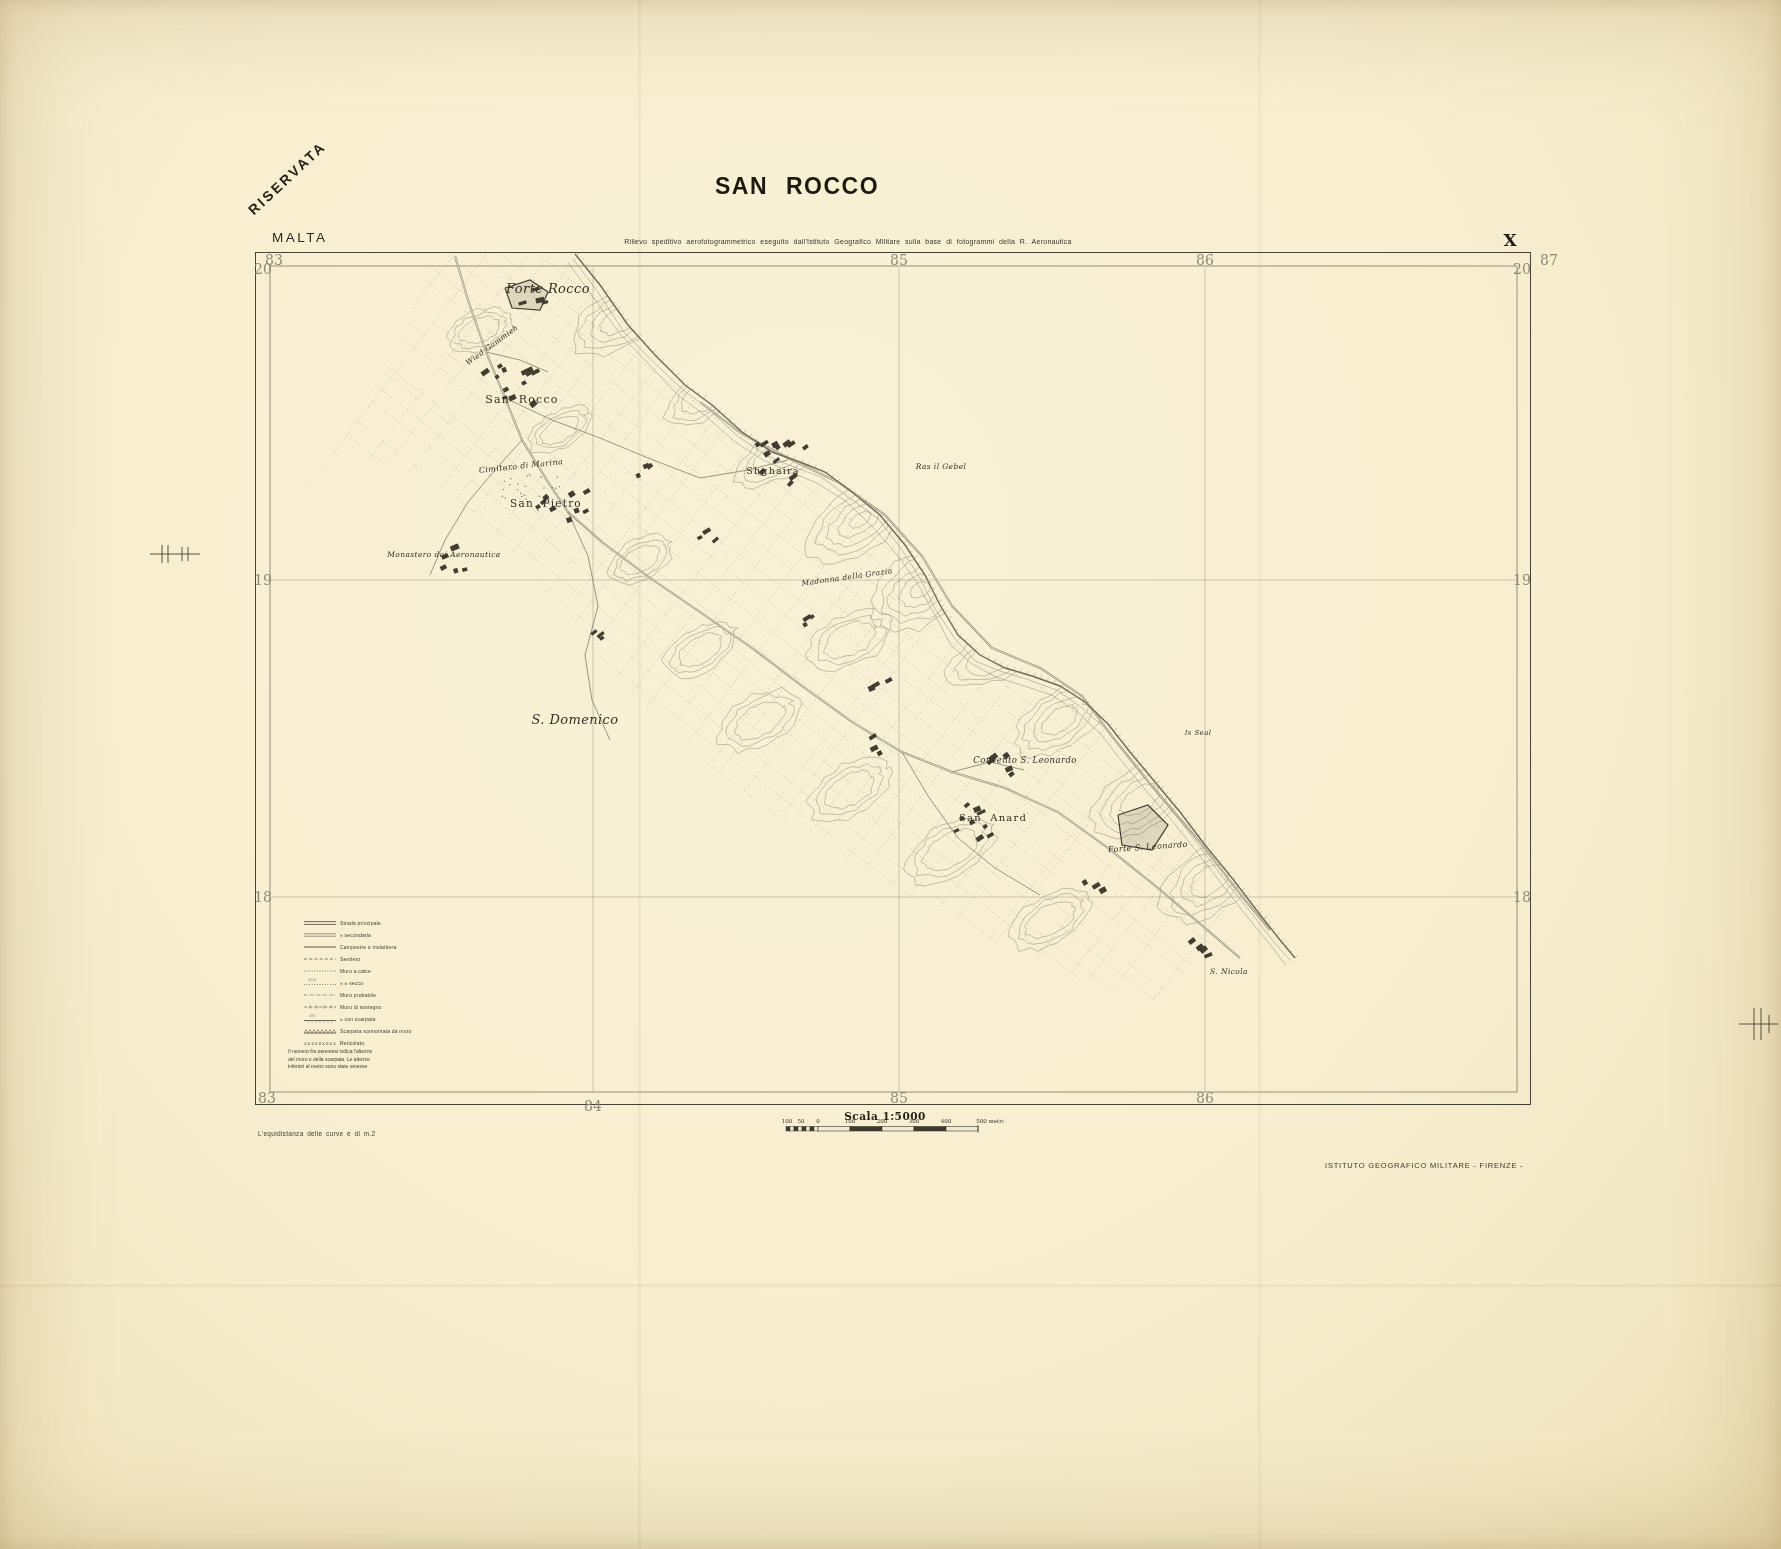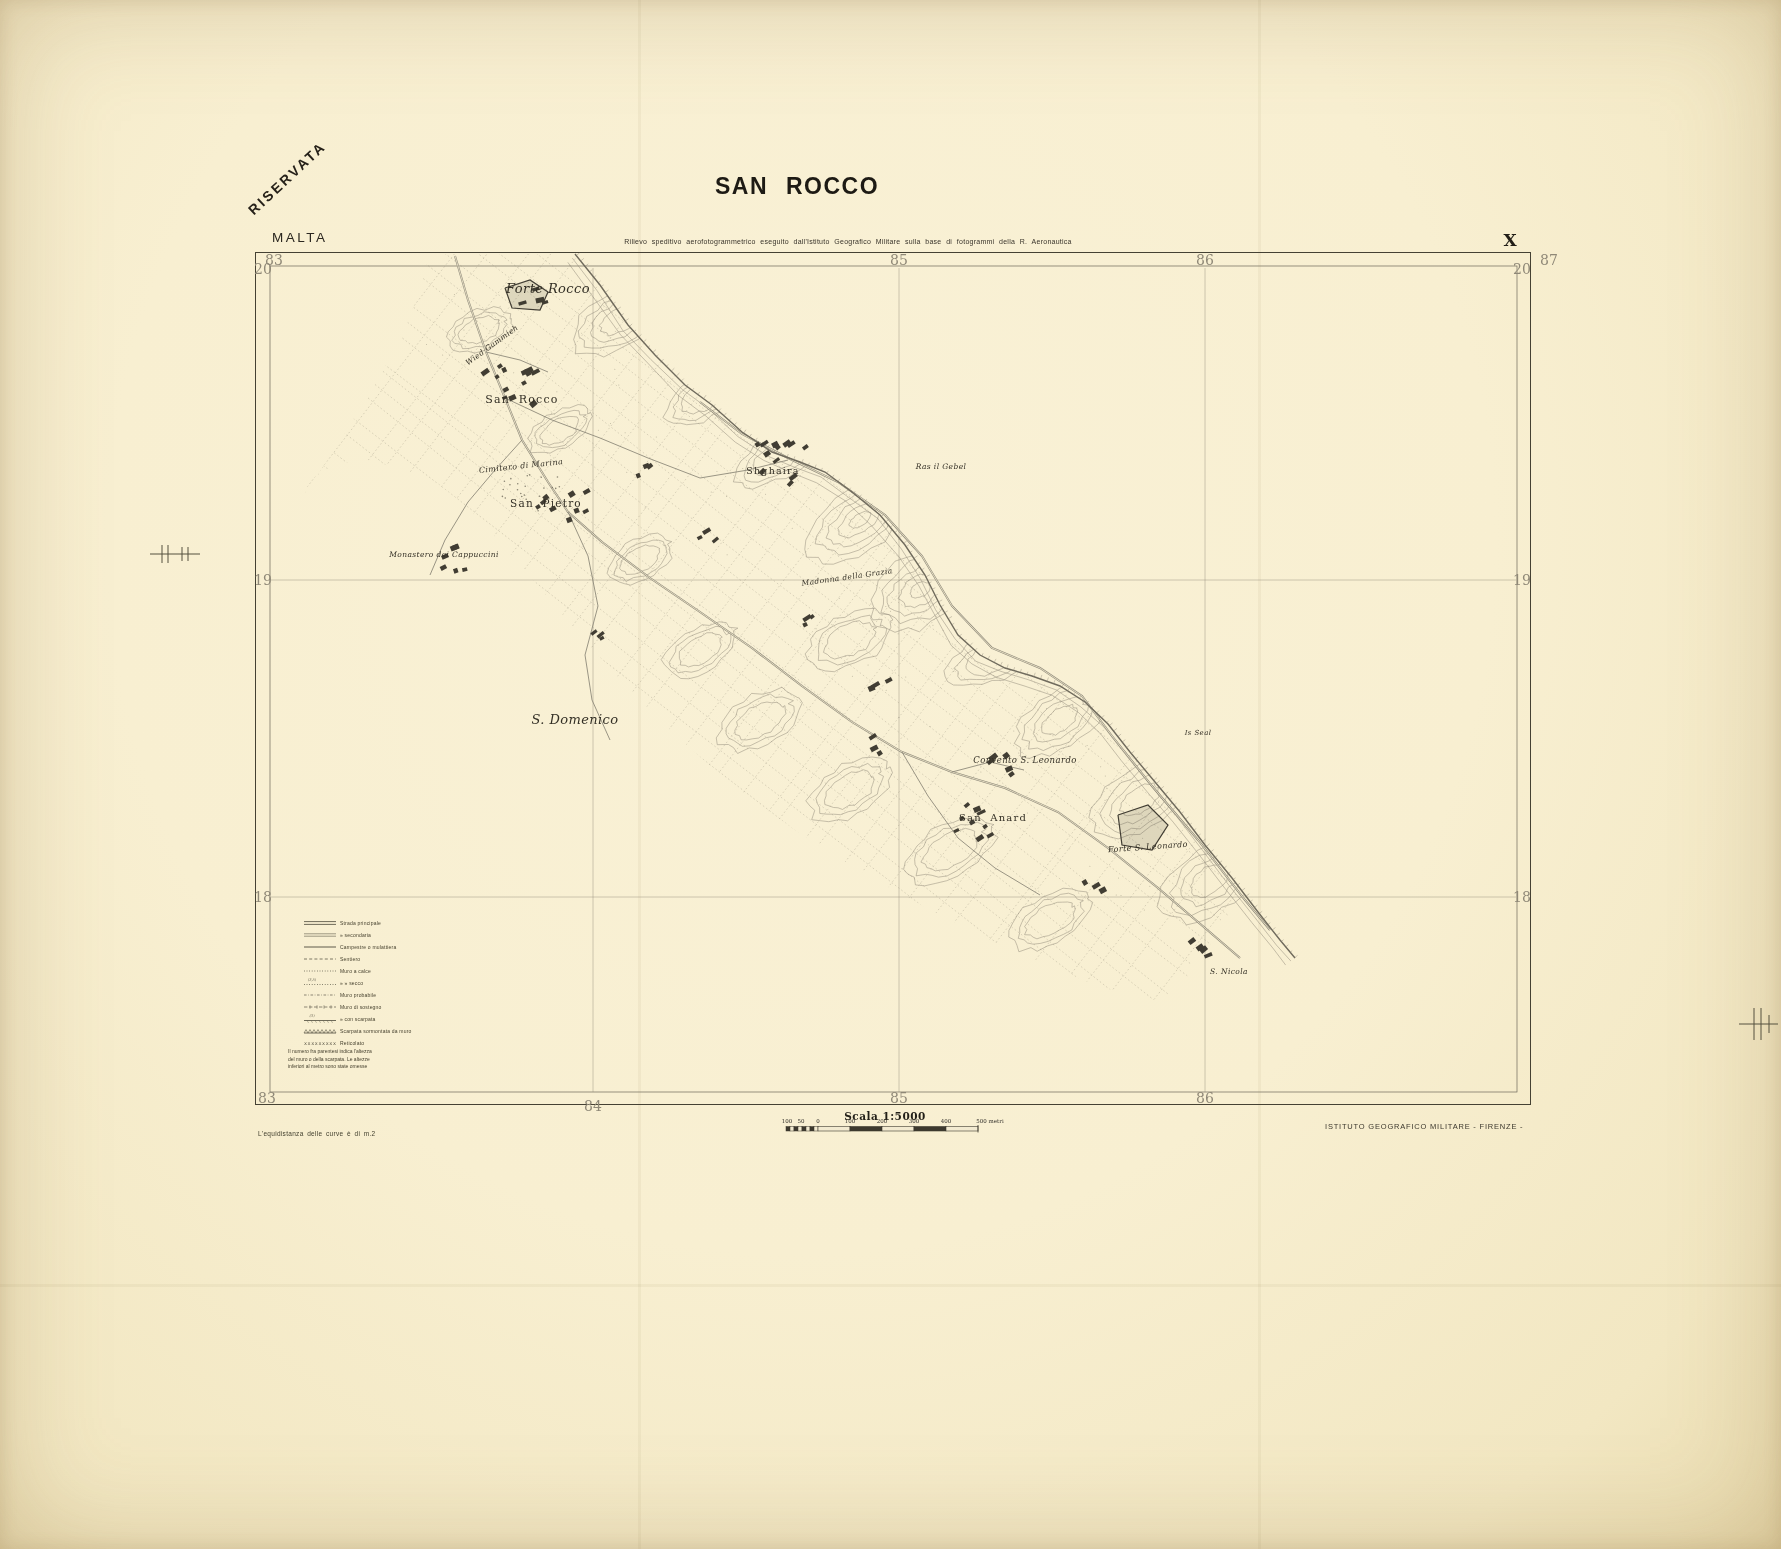--- a/index.html
+++ b/index.html
@@ -42,21 +42,21 @@
 
   .scale-title{position:absolute;left:885px;top:1110px;transform:translateX(-50%);
     font-family:"DejaVu Serif",serif;font-weight:bold;font-size:10.5px;letter-spacing:.5px;
     color:#221f18;white-space:nowrap;}
   .stick{position:absolute;transform:translateX(-50%);font-family:"DejaVu Serif",serif;
     font-size:5.5px;color:#33302a;white-space:nowrap;top:1118px;}
   #scaleBar{position:absolute;left:778px;top:1124px;}
 
   .foot-left{position:absolute;left:258px;top:1130px;font-size:6.5px;letter-spacing:.3px;
     word-spacing:1.5px;color:#43402f;white-space:nowrap;}
-  .foot-right{position:absolute;left:1325px;top:1122px;font-size:7.5px;letter-spacing:.8px;
+  .foot-right{position:absolute;left:1325px;top:1161px;font-size:7.5px;letter-spacing:.8px;
     color:#3b372c;white-space:nowrap;}
   .regmark{position:absolute;}
 </style>
 </head>
 <body>
 
 <div class="sheet">
 
   <div class="crease-v" style="left:638px"></div>
   <div class="crease-v" style="left:1258px"></div>
@@ -587,21 +587,21 @@
       <div class="gtick" style="left: 1522px; top: 269px;">20</div>
       <div class="gtick" style="left: 1522px; top: 580px;">19</div>
       <div class="gtick" style="left: 1522px; top: 897px;">18</div>
     </div>
   <div id="mapLabels">
       <div class="ml it" style="left: 548px; top: 288px; font-size: 13px; transform: translate(-50%, -50%);">Forte Rocco</div>
       <div class="ml it" style="left: 492px; top: 345px; font-size: 7.5px; transform: translate(-50%, -50%) rotate(-36deg);">Wied Gammieh</div>
       <div class="ml rm" style="left: 522px; top: 399px; font-size: 11px; transform: translate(-50%, -50%);">San Rocco</div>
       <div class="ml it" style="left: 521px; top: 466px; font-size: 8px; transform: translate(-50%, -50%) rotate(-6deg);">Cimitero di Marina</div>
       <div class="ml rm" style="left: 546px; top: 503px; font-size: 10.5px; transform: translate(-50%, -50%);">San Pietro</div>
-      <div class="ml it" style="left: 444px; top: 554px; font-size: 7.5px; transform: translate(-50%, -50%);">Monastero dei Cappuccini</div>
+      <div class="ml it" style="left: 444px; top: 554px; font-size: 7.5px; transform: translate(-50%, -50%);">Monastero dei Aeronautica</div>
       <div class="ml rm" style="left: 773px; top: 470px; font-size: 9.5px; transform: translate(-50%, -50%);">Shghaira</div>
       <div class="ml it" style="left: 941px; top: 466px; font-size: 7.5px; transform: translate(-50%, -50%);">Ras il Gebel</div>
       <div class="ml it" style="left: 847px; top: 577px; font-size: 7.5px; transform: translate(-50%, -50%) rotate(-8deg);">Madonna della Grazia</div>
       <div class="ml it" style="left: 575px; top: 719px; font-size: 13px; transform: translate(-50%, -50%);">S. Domenico</div>
       <div class="ml it" style="left: 1198px; top: 733px; font-size: 7px; transform: translate(-50%, -50%);">Is Seal</div>
       <div class="ml it" style="left: 1025px; top: 760px; font-size: 8.5px; transform: translate(-50%, -50%);">Convento S. Leonardo</div>
       <div class="ml rm" style="left: 993px; top: 817px; font-size: 10px; transform: translate(-50%, -50%);">San Anard</div>
       <div class="ml it" style="left: 1148px; top: 847px; font-size: 8px; transform: translate(-50%, -50%) rotate(-4deg);">Forte S. Leonardo</div>
       <div class="ml it" style="left: 1229px; top: 971px; font-size: 7.5px; transform: translate(-50%, -50%);">S. Nicola</div>
     </div>

